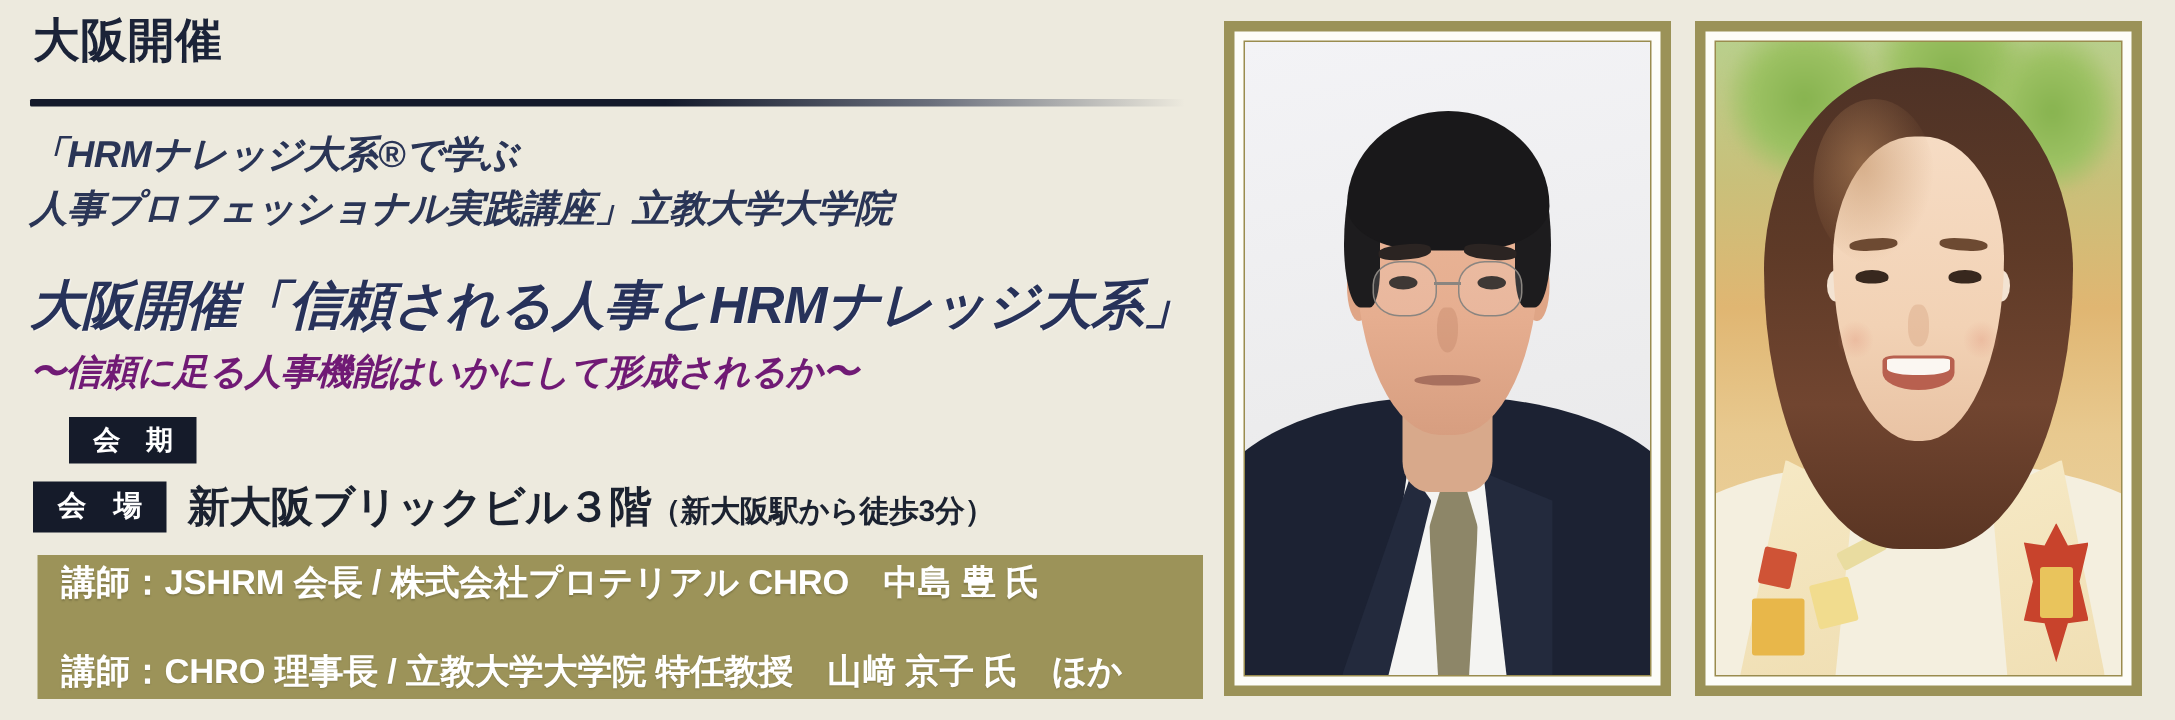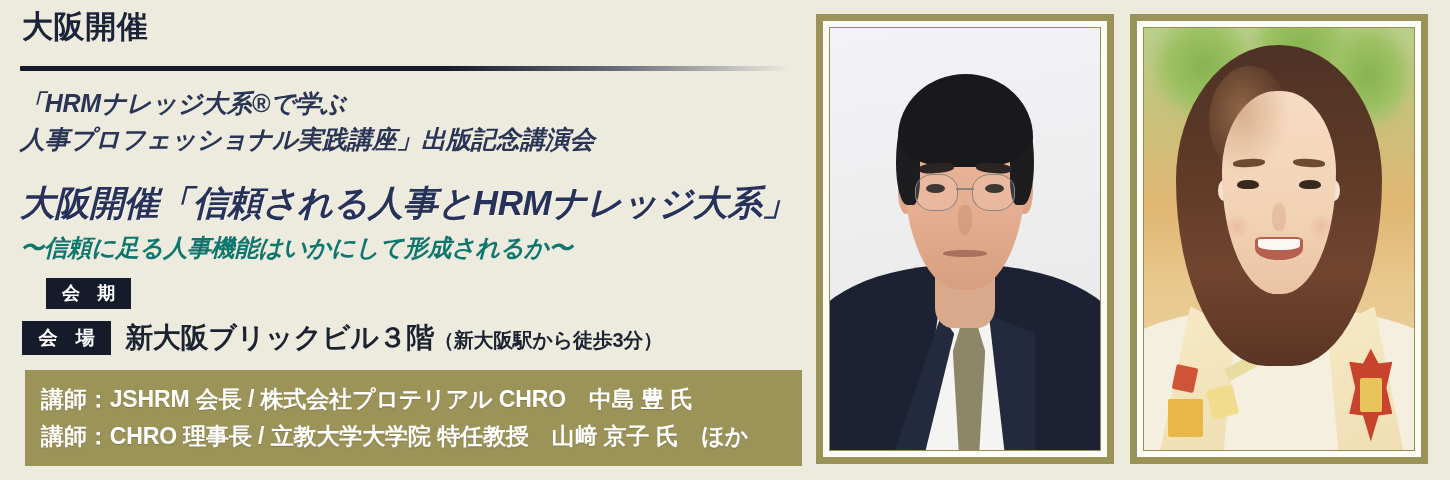--- a/index.html
+++ b/index.html
@@ -71,21 +71,21 @@
     text-shadow: 1px 1px 0 rgba(255,255,255,0.45);
   }
 
   .keynote-sub {
     position: absolute;
     left: 20px;
     top: 232px;
     font-size: 24px;
     font-weight: 700;
     font-style: italic;
-    color: #0f766e;
+    color: #701a75;
     letter-spacing: -0.012em;
     white-space: nowrap;
   }
 
   
   .info-row {
     position: absolute;
     left: 22px;
     display: flex;
     align-items: center;
@@ -128,21 +128,21 @@
   
   .speaker-bar {
     position: absolute;
     left: 25px;
     top: 370px;
     width: 777px;
     height: 96px;
     background: #9c9359;
     display: flex;
     flex-direction: column;
-    justify-content: center;
+    justify-content: space-between;
     padding: 0 0 0 16px;
     box-sizing: border-box;
   }
   .speaker-line {
     color: #ffffff;
     font-size: 23px;
     font-weight: 700;
     line-height: 1.62;
     letter-spacing: -0.005em;
     white-space: nowrap;
@@ -362,21 +362,21 @@
 
 <div class="poster">
 
   <div class="left-col">
 
     <div class="kicker">大阪開催</div>
 
     <div class="divider"></div>
 
     <div class="sub-title">「HRMナレッジ大系®で学ぶ
-人事プロフェッショナル実践講座」出版記念講演会</div>
+人事プロフェッショナル実践講座」立教大学大学院</div>
 
     <div class="keynote">大阪開催「信頼される人事とHRMナレッジ大系」</div>
 
     <div class="keynote-sub">〜信頼に足る人事機能はいかにして形成されるか〜</div>
 
     <div class="info-row date">
       <span class="badge">会 期</span>
     </div>
 
     <div class="info-row venue">

